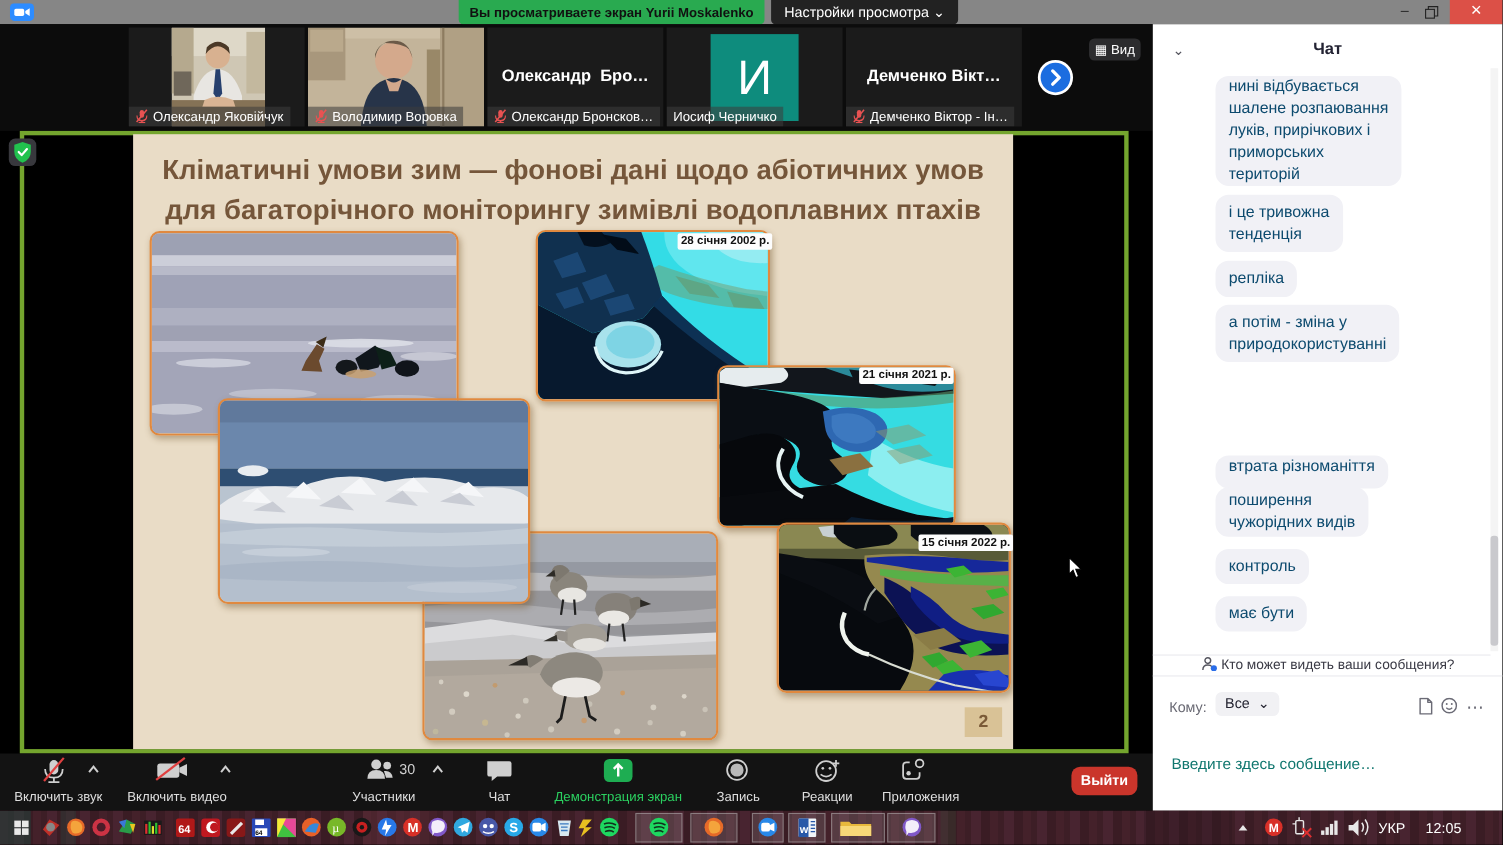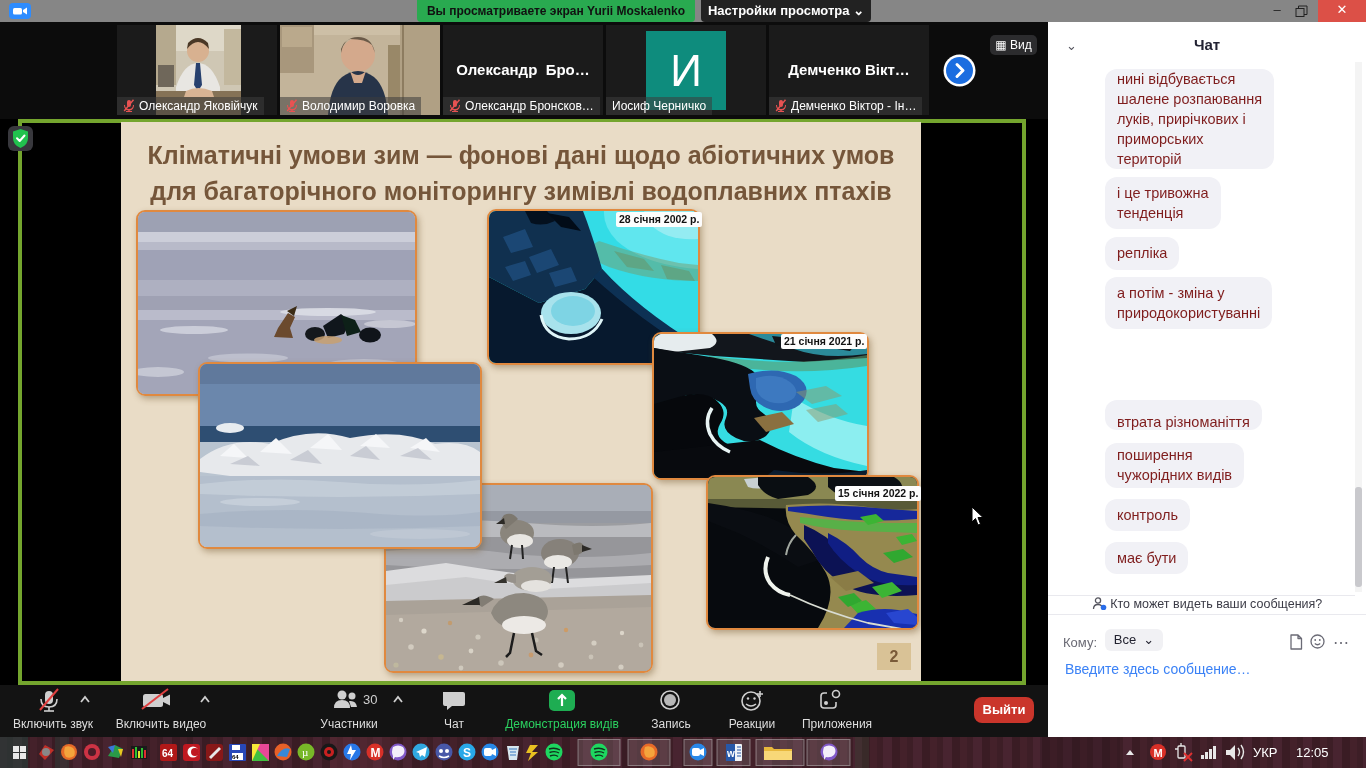--- a/index.html
+++ b/index.html
@@ -7,21 +7,21 @@
     font-family:"Liberation Sans", sans-serif; }
   .abs { position:absolute; }
   #stage { position:relative; width:1093px; height:768px; background:#000; }
 
   
   #titlebar { left:0; top:0; width:1366px; height:22px; background:#868686; }
   #greenpill { left:417px; top:0px; width:278px; height:22px; background:#29aa50;
     border-radius:0 0 4px 4px; color:#111; font-size:12px; font-weight:bold;
     text-align:center; line-height:22px; white-space:nowrap; }
   #viewopts { left:701px; top:0px; width:170px; height:22px; background:#222;
-    border-radius:0 0 4px 4px; color:#fff; font-size:13px; font-weight:bold;
+    border-radius:0 0 4px 4px; color:#fff; font-size:13px; font-weight:normal;
     text-align:center; line-height:22px; }
   .winbtn { top:0; height:22px; width:30px; color:#222; text-align:center; line-height:20px; font-size:13px;}
   #btnmin { left:1262px; }
   #btnclose { left:1318px; width:48px; background:#dc5047; color:#fff; }
 
   
   #strip { left:0; top:22px; width:1048px; height:97px; background:#0c0c0c; }
   .tile { position:absolute; top:3px; height:90px; width:160px; background:#1b1b1b; overflow:hidden; }
   .namebar { position:absolute; left:0; bottom:0; height:18px; background:rgba(60,60,60,0.55);
     color:#fff; font-size:12px; line-height:18px; padding:0 6px; white-space:nowrap; }
@@ -50,29 +50,29 @@
   .tlabel { position:absolute; top:717px; font-size:12px; color:#dedede; text-align:center; }
   .tlabel.green { color:#2bd160; }
   #btnleave { left:974px; top:697px; width:60px; height:26px; background:#ca352b; border-radius:8px;
     color:#fff; font-weight:bold; font-size:13px; text-align:center; line-height:26px; }
 
   
   #chat { left:1048px; top:22px; width:318px; height:715px; background:#fff; }
   #chattitle { position:absolute; width:100%; top:14px; text-align:center; color:#232333;
     font-size:15px; font-weight:bold; }
   .bubble { position:absolute; left:57px; background:#f1f1f6; border-radius:12px;
-    color:#7f1d1d; font-size:14.5px; line-height:20px; padding:6px 12px; overflow:hidden; }
+    color:#0c4a6e; font-size:14.5px; line-height:20px; padding:6px 12px; overflow:hidden; }
   #chatdiv1 { position:absolute; left:0; top:573px; width:307px; height:1px; background:#e9e9ee; }
   #chatdiv2 { position:absolute; left:0; top:592px; width:318px; height:1px; background:#e9e9ee; }
   #whocan { position:absolute; left:0; top:575px; width:318px; text-align:center;
     color:#3a3a45; font-size:12.5px; }
   #komu { position:absolute; left:15px; top:613px; color:#6a6a74; font-size:13px; }
   #vsebtn { position:absolute; left:57px; top:607px; width:58px; height:22px; background:#f1f1f4;
     border-radius:6px; color:#232330; font-size:13px; text-align:center; line-height:22px; }
-  #typemsg { position:absolute; left:17px; top:639px; color:#3b82f6; font-size:14px;text-align:center; }
+  #typemsg { position:absolute; left:17px; top:664px; color:#0f766e; font-size:14px;text-align:center; }
   #scrolltrack { position:absolute; left:307px; top:40px; width:7px; height:530px; background:#f4f4f4; }
   #scrollthumb { position:absolute; left:307px; top:465px; width:7px; height:100px; background:#c9c9cd; border-radius:3px; }
   .chicon { position:absolute; top:611px; color:#6b6b76; }
 
   
   #taskbar { left:0; top:737px; width:1366px; height:31px;
     background:repeating-linear-gradient(90deg,#44212a 0 7px,#3d1e26 7px 13px,#482430 13px 22px,#3a1c24 22px 30px); }
 </style>
 </head>
 <body>
@@ -397,34 +397,34 @@
     <g stroke="#cfcfcf" stroke-width="1.6" fill="none">
       <path d="M827 8 L824 8 Q821 8 821 11 L821 20 Q821 23 824 23 L833 23 Q836 23 836 20 L836 17"></path>
       <circle cx="836" cy="9" r="3.5"></circle>
       <circle cx="826" cy="18" r="2" fill="#cfcfcf" stroke="none"></circle>
     </g>
   </svg>
   <div class="abs tlabel" style="left:12px;width:82px;">Включить звук</div>
   <div class="abs tlabel" style="left:115px;width:92px;">Включить видео</div>
   <div class="abs tlabel" style="left:318px;width:62px;">Участники</div>
   <div class="abs tlabel" style="left:438px;width:32px;">Чат</div>
-  <div class="abs tlabel green" style="left:499px;width:126px;">Демонстрация видів</div>
+  <div class="abs tlabel green" style="left:499px;width:126px;">Демонстрация экран</div>
   <div class="abs tlabel" style="left:648px;width:46px;">Запись</div>
   <div class="abs tlabel" style="left:726px;width:52px;">Реакции</div>
   <div class="abs tlabel" style="left:800px;width:74px;">Приложения</div>
   <div class="abs" id="btnleave">Выйти</div>
 
   <div class="abs" id="chat">
     <div id="chattitle">Чат</div>
     <div style="position:absolute;left:18px;top:16px;color:#55555f;font-size:13px;">⌄</div>
     <div class="bubble" style="top:47px; height:100px; padding-top:0;">нині відбувається<br>шалене розпаювання<br>луків, прирічкових і<br>приморських<br>територій</div>
     <div class="bubble" style="top:155px; height:52px;">і це тривожна<br>тенденція</div>
     <div class="bubble" style="top:215px; height:33px;">репліка</div>
     <div class="bubble" style="top:255px; height:52px;">а потім - зміна у<br>природокористуванні</div>
-    <div class="bubble" style="top:378px; height:30px; padding-top:12px;">втрата різноманіття</div>
+    <div class="bubble" style="top:392px; height:30px; padding-top:0;">втрата різноманіття</div>
     <div class="bubble" style="top:421px; height:45px; padding-top:2px;">поширення<br>чужорідних видів</div>
     <div class="bubble" style="top:477px; height:32px;">контроль</div>
     <div class="bubble" style="top:520px; height:32px;">має бути</div>
     <div id="scrolltrack"></div>
     <div id="scrollthumb"></div>
     <div id="chatdiv1"></div>
     <div id="whocan"><svg width="15" height="13" viewBox="0 0 15 13" style="vertical-align:-2px">
           <circle cx="6" cy="3.5" r="2.6" stroke="#55555f" stroke-width="1.3" fill="none"></circle>
           <path d="M1.5 12 Q1.5 7.5 6 7.5 Q8.5 7.5 9.8 9" stroke="#55555f" stroke-width="1.3" fill="none"></path>
           <circle cx="11.5" cy="10.5" r="2.8" fill="#2a6de8"></circle>

